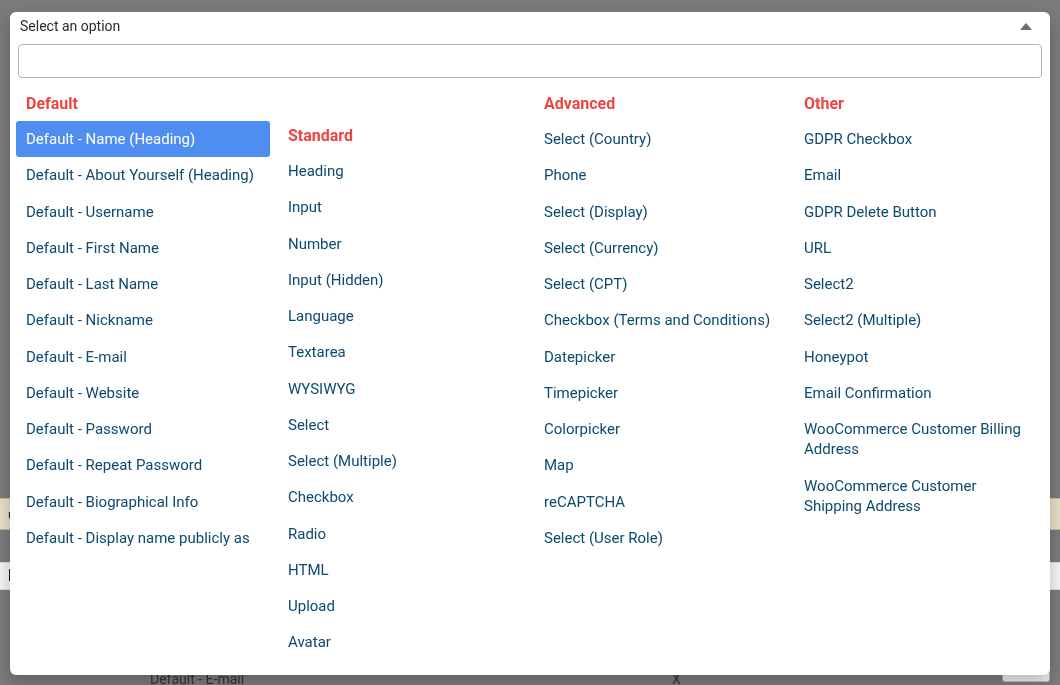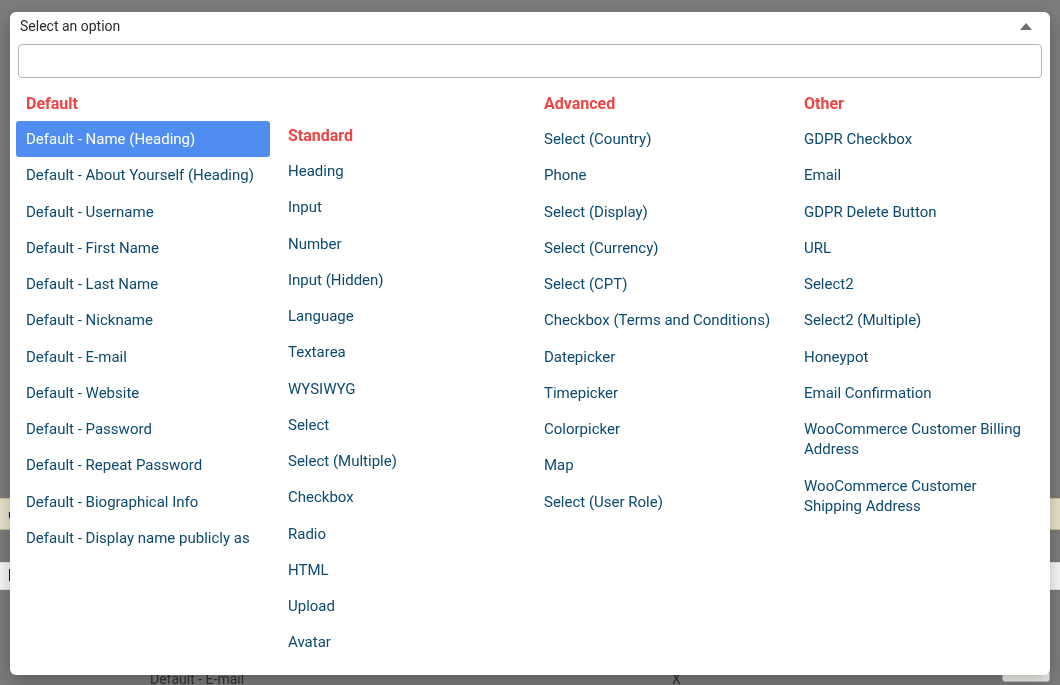--- a/index.html
+++ b/index.html
@@ -112,20 +112,21 @@
           <div class="opt">Select (Country)</div>
           <div class="opt">Phone</div>
           <div class="opt">Select (Display)</div>
           <div class="opt">Select (Currency)</div>
           <div class="opt">Select (CPT)</div>
           <div class="opt">Checkbox (Terms and Conditions)</div>
           <div class="opt">Datepicker</div>
           <div class="opt">Timepicker</div>
           <div class="opt">Colorpicker</div>
           <div class="opt">Map</div>
+          <div class="opt">reCAPTCHA</div>
           <div class="opt">Select (User Role)</div>
         </div>
       </div>
       <div class="col col-3">
         <div class="group-title">Other</div>
         <div class="options">
           <div class="opt">GDPR Checkbox</div>
           <div class="opt">Email</div>
           <div class="opt">GDPR Delete Button</div>
           <div class="opt">URL</div>

